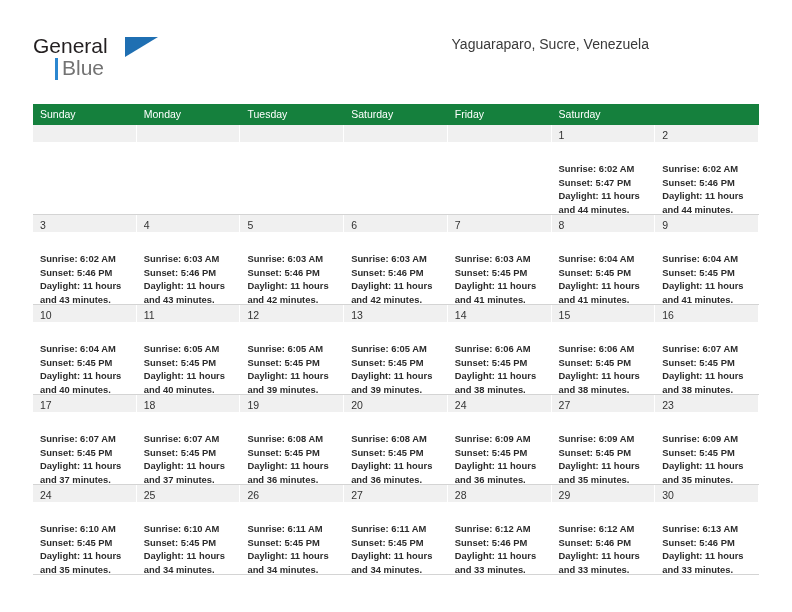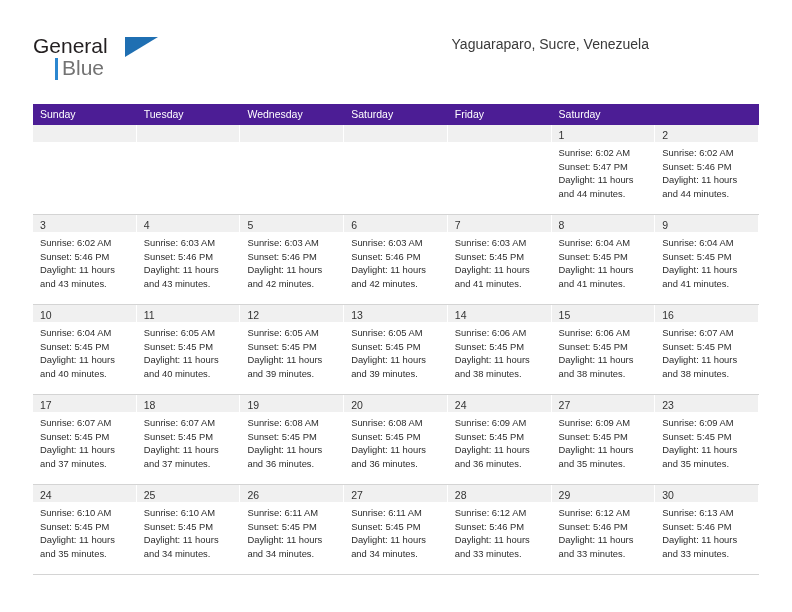--- a/index.html
+++ b/index.html
@@ -99,21 +99,21 @@
   
   .calendar {
     position: absolute;
     left: 33px;
     top: 104px;
     width: 726px;
   }
   .weekdays {
     display: grid;
     grid-template-columns: repeat(7, 1fr);
-    background: #4c1d95;
+    background: #15803d;
     height: 21px;
   }
   .weekday {
     font-size: 10.5px;
     color: #ffffff;
     line-height: 21px;
     padding-left: 7px;
     white-space: nowrap;
     overflow: hidden;
   }
@@ -140,21 +140,22 @@
   }
   .daycell.empty .daynum-strip {
     background: #f0f0f0;
   }
   .daynum {
     font-size: 10.5px;
     color: #333333;
     line-height: 17px;
   }
   .daylines {
-    padding: 4px 6px 0 7px;
+    padding: 20px 6px 0 7px;
+    font-weight: bold;
   }
   .dline {
     font-size: 9.4px;
     line-height: 13.6px;
     color: #2c2c2c;
     white-space: nowrap;
   }
   .dline.wrap {
     white-space: normal;
   }
@@ -175,22 +176,22 @@
 
     <div class="title-block">
       <p class="cal-subtitle">Yaguaraparo, Sucre, Venezuela</p>
     </div>
 
   </div>
 
   <div class="calendar">
     <div class="weekdays">
         <div class="weekday">Sunday</div>
+        <div class="weekday">Monday</div>
         <div class="weekday">Tuesday</div>
-        <div class="weekday">Wednesday</div>
         <div class="weekday">Saturday</div>
         <div class="weekday">Friday</div>
         <div class="weekday">Saturday</div>
       </div>
     <div id="weeks-container">
         <div class="week first">
           <div class="daycell empty">
             <div class="daynum-strip"><span class="daynum"></span></div>
           </div>
           <div class="daycell empty">

